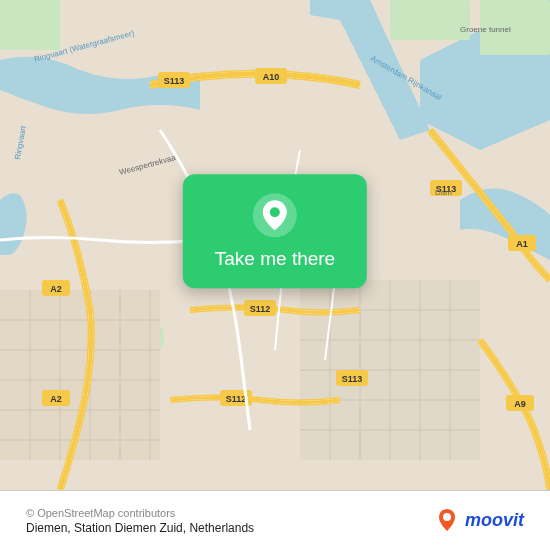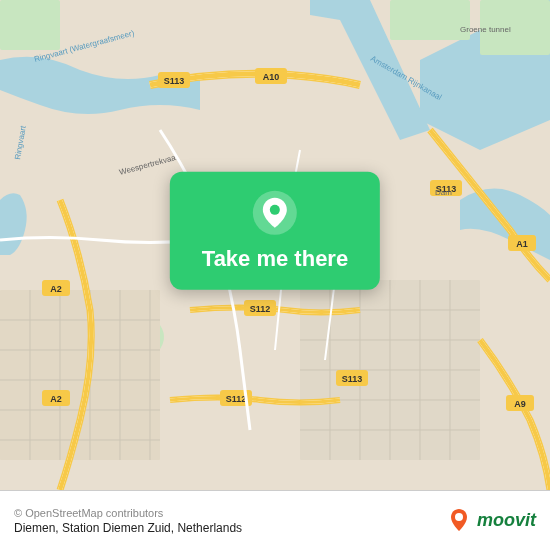--- a/index.html
+++ b/index.html
@@ -21,21 +21,21 @@
 
     
     #footer {
       width: 550px;
       height: 60px;
       background: #fff;
       border-top: 1px solid #ccc;
       display: flex;
       align-items: center;
       justify-content: space-between;
-      padding: 0 14px;
+      padding: 0 26px;
     }
 
     #footer-text-area {
       display: flex;
       flex-direction: column;
     }
 
     #copyright-text {
       font-size: 11px;
       color: #888;
@@ -55,21 +55,21 @@
     }
 
     .moovit-icon {
       width: 28px;
       height: 28px;
     }
 
     .moovit-label {
       font-size: 18px;
       font-weight: bold;
-      color: #15803d;
+      color: #1d4ed8;
       font-style: italic;
     }
 
     
     #popup-card {
       position: absolute;
       left: 50%;
       top: 50%;
       transform: translate(-50%, -62%);
       background: #2ecc71;
@@ -84,22 +84,22 @@
     }
 
     #popup-pin {
       width: 46px;
       height: 46px;
       margin-bottom: 10px;
     }
 
     #popup-label {
       color: #fff;
-      font-size: 22px;
-      font-weight: 700;
+      font-size: 19px;
+      font-weight: 400;
       white-space: nowrap;
     }
 
     
     .map-svg {
       position: absolute;
       top: 0; left: 0;
       width: 100%;
       height: 100%;
     }

